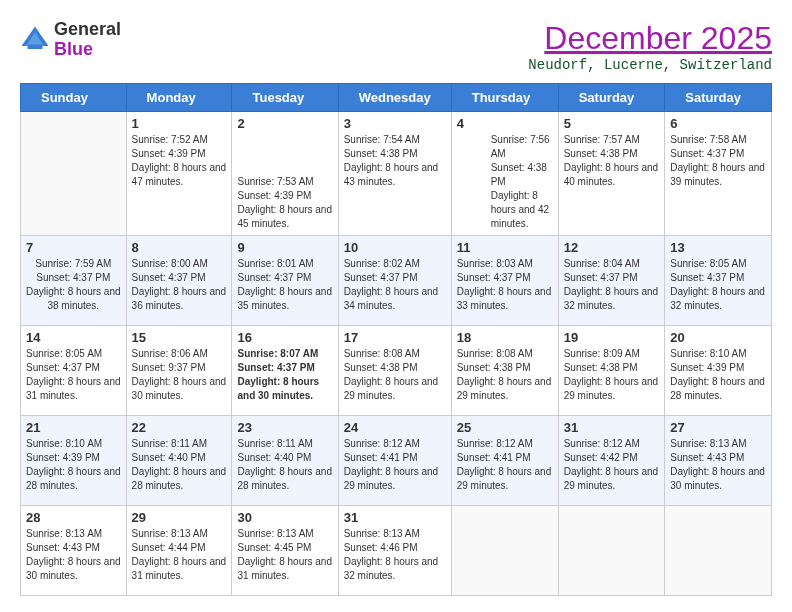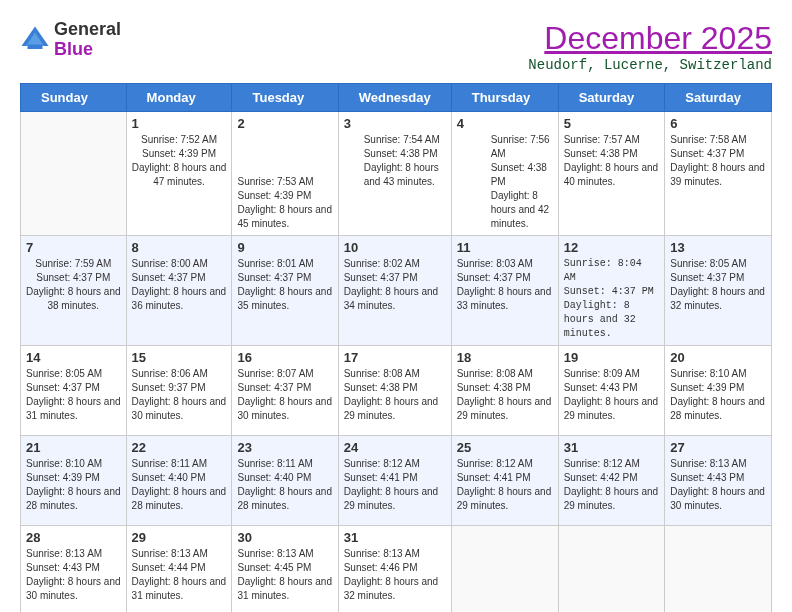--- a/index.html
+++ b/index.html
@@ -120,33 +120,33 @@
         <th>Thursday</th>
         <th>Saturday</th>
         <th>Saturday</th>
       </tr>
   </thead>
   <tbody id="calendar-body">
       <tr>
         <td class="empty-cell"></td>
         <td class="row-white">
           <span class="day-number">1</span>
-          <div class="day-info" style="white-space: pre-line; text-align: center;">Sunrise: 7:52 AM
+          <div class="day-info" style="white-space: pre-line;">Sunrise: 7:52 AM
 Sunset: 4:39 PM
 Daylight: 8 hours and 47 minutes.</div>
         </td>
         <td class="row-white">
           <span class="day-number">2</span>
           <div class="day-info" style="white-space: pre-line; margin-top: 44px;">Sunrise: 7:53 AM
 Sunset: 4:39 PM
 Daylight: 8 hours and 45 minutes.</div>
         </td>
         <td class="row-white">
           <span class="day-number">3</span>
-          <div class="day-info" style="white-space: pre-line; margin-left: 20px;">Sunrise: 7:54 AM
+          <div class="day-info" style="white-space: pre-line;">Sunrise: 7:54 AM
 Sunset: 4:38 PM
 Daylight: 8 hours and 43 minutes.</div>
         </td>
         <td class="row-white">
           <span class="day-number">4</span>
           <div class="day-info" style="white-space: pre-line; margin-left: 34px;">Sunrise: 7:56 AM
 Sunset: 4:38 PM
 Daylight: 8 hours and 42 minutes.</div>
         </td>
         <td class="row-white">
@@ -188,21 +188,21 @@
 Daylight: 8 hours and 34 minutes.</div>
         </td>
         <td class="row-shade">
           <span class="day-number">11</span>
           <div class="day-info" style="white-space: pre-line;">Sunrise: 8:03 AM
 Sunset: 4:37 PM
 Daylight: 8 hours and 33 minutes.</div>
         </td>
         <td class="row-shade">
           <span class="day-number">12</span>
-          <div class="day-info" style="white-space: pre-line; font-family: Liberation Mono, monospace;">Sunrise: 8:04 AM
+          <div class="day-info" style="white-space: pre-line;">Sunrise: 8:04 AM
 Sunset: 4:37 PM
 Daylight: 8 hours and 32 minutes.</div>
         </td>
         <td class="row-shade">
           <span class="day-number">13</span>
           <div class="day-info" style="white-space: pre-line;">Sunrise: 8:05 AM
 Sunset: 4:37 PM
 Daylight: 8 hours and 32 minutes.</div>
         </td>
       </tr>
@@ -214,40 +214,40 @@
 Daylight: 8 hours and 31 minutes.</div>
         </td>
         <td class="row-white">
           <span class="day-number">15</span>
           <div class="day-info" style="white-space: pre-line;">Sunrise: 8:06 AM
 Sunset: 9:37 PM
 Daylight: 8 hours and 30 minutes.</div>
         </td>
         <td class="row-white">
           <span class="day-number">16</span>
-          <div class="day-info" style="white-space: pre-line;">Sunrise: 8:07 AM
+          <div class="day-info" style="white-space: pre-line; font-weight: bold;">Sunrise: 8:07 AM
 Sunset: 4:37 PM
 Daylight: 8 hours and 30 minutes.</div>
         </td>
         <td class="row-white">
           <span class="day-number">17</span>
           <div class="day-info" style="white-space: pre-line;">Sunrise: 8:08 AM
 Sunset: 4:38 PM
 Daylight: 8 hours and 29 minutes.</div>
         </td>
         <td class="row-white">
           <span class="day-number">18</span>
           <div class="day-info" style="white-space: pre-line;">Sunrise: 8:08 AM
 Sunset: 4:38 PM
 Daylight: 8 hours and 29 minutes.</div>
         </td>
         <td class="row-white">
           <span class="day-number">19</span>
           <div class="day-info" style="white-space: pre-line;">Sunrise: 8:09 AM
-Sunset: 4:43 PM
+Sunset: 4:38 PM
 Daylight: 8 hours and 29 minutes.</div>
         </td>
         <td class="row-white">
           <span class="day-number">20</span>
           <div class="day-info" style="white-space: pre-line;">Sunrise: 8:10 AM
 Sunset: 4:39 PM
 Daylight: 8 hours and 28 minutes.</div>
         </td>
       </tr>
       <tr>

